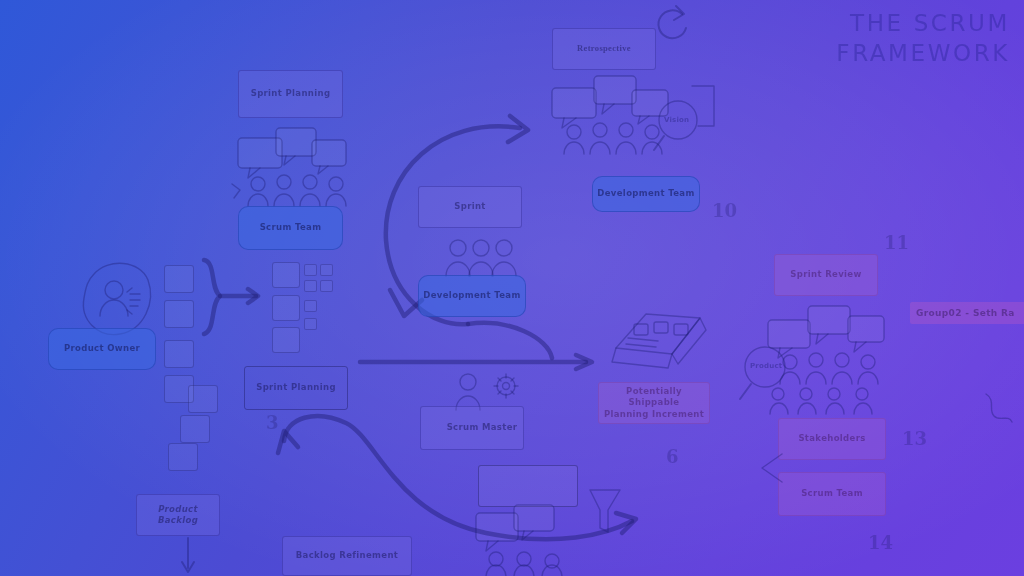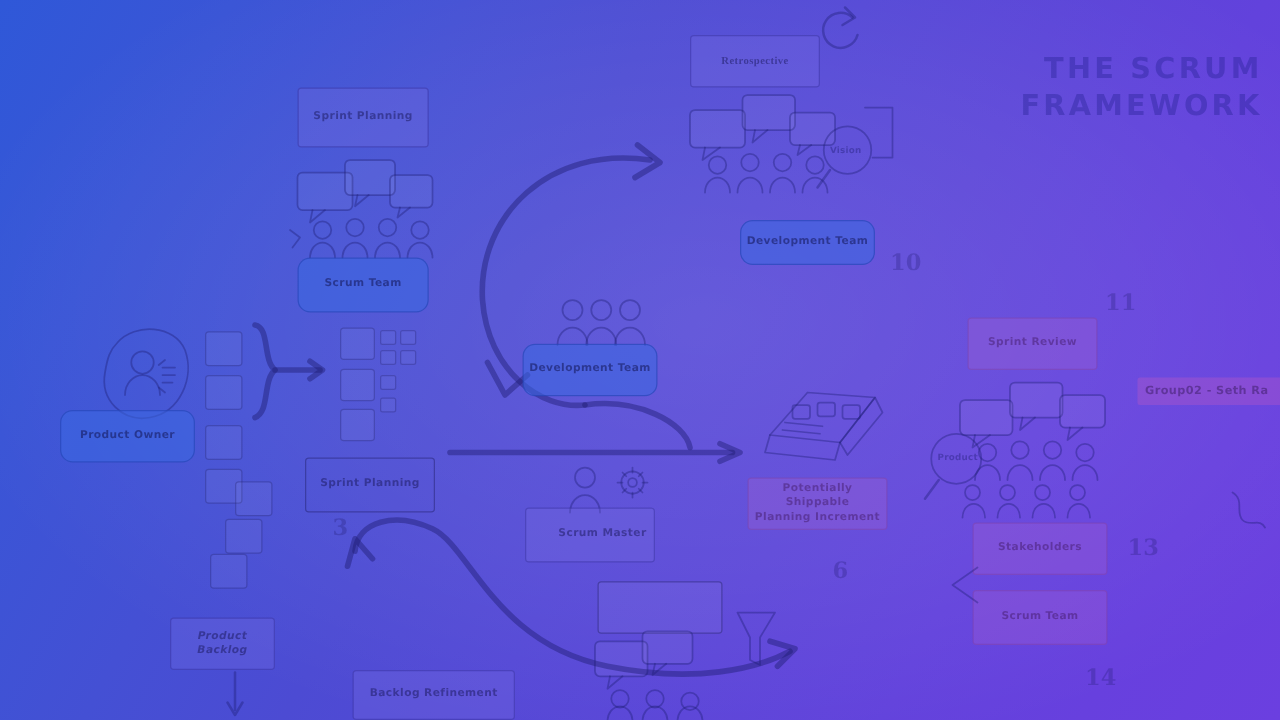--- a/index.html
+++ b/index.html
@@ -66,26 +66,25 @@
     padding-left:6px;
   }
   .box.blank{color:transparent;}
 
   
   #title{
     position:absolute;right:14px;top:8px;
     text-align:right;
     font-family:"DejaVu Sans", sans-serif;
     font-size:23px;
-    font-weight:bold;
+    font-weight:normal;
     letter-spacing:2.6px;
     line-height:1.32;
     color:rgba(40,34,150,.40);
     text-transform:uppercase;
-    margin-top:32px;
   }
 
   
   .sq{
     position:absolute;
     border:1.4px solid rgba(30,28,110,.34);
     border-radius:3px;
     background:rgba(255,255,255,.05);
   }
   .tick{
@@ -201,20 +200,21 @@
 
   <div class="box filled-lite" style="left:282px;top:536px;width:130px;height:40px;">Backlog Refinement</div>
 
   <svg class="ink" style="left:360px;top:110px;width:250px;height:270px;" viewBox="0 0 250 270">
     <path class="fat" d="M160 18 C80 6 22 62 26 130 C30 186 72 218 108 214"></path>
     <path class="fat" d="M150 6 L168 20 L148 32"></path>
     <path class="fat" d="M30 180 L44 206 L62 190"></path>
     <path class="fat" d="M108 214 C150 208 188 228 192 248"></path>
   </svg>
 
+  <div class="box filled-lite" style="left:418px;top:186px;width:104px;height:42px;">Sprint</div>
 
   <svg class="ink" style="left:446px;top:238px;width:70px;height:40px;" viewBox="0 0 70 40">
     <circle class="thin" cx="12" cy="10" r="8"></circle>
     <path class="thin" d="M0 38 a12 14 0 0 1 24 0"></path>
     <circle class="thin" cx="35" cy="10" r="8"></circle>
     <path class="thin" d="M23 38 a12 14 0 0 1 24 0"></path>
     <circle class="thin" cx="58" cy="10" r="8"></circle>
     <path class="thin" d="M46 38 a12 14 0 0 1 24 0"></path>
   </svg>
 

